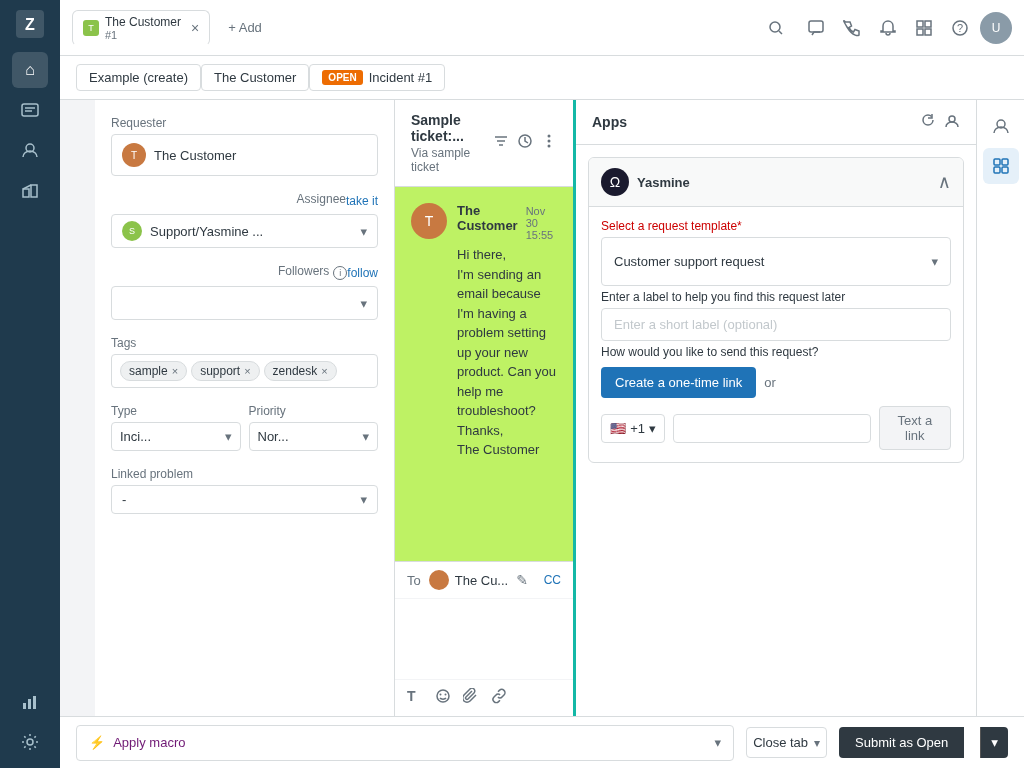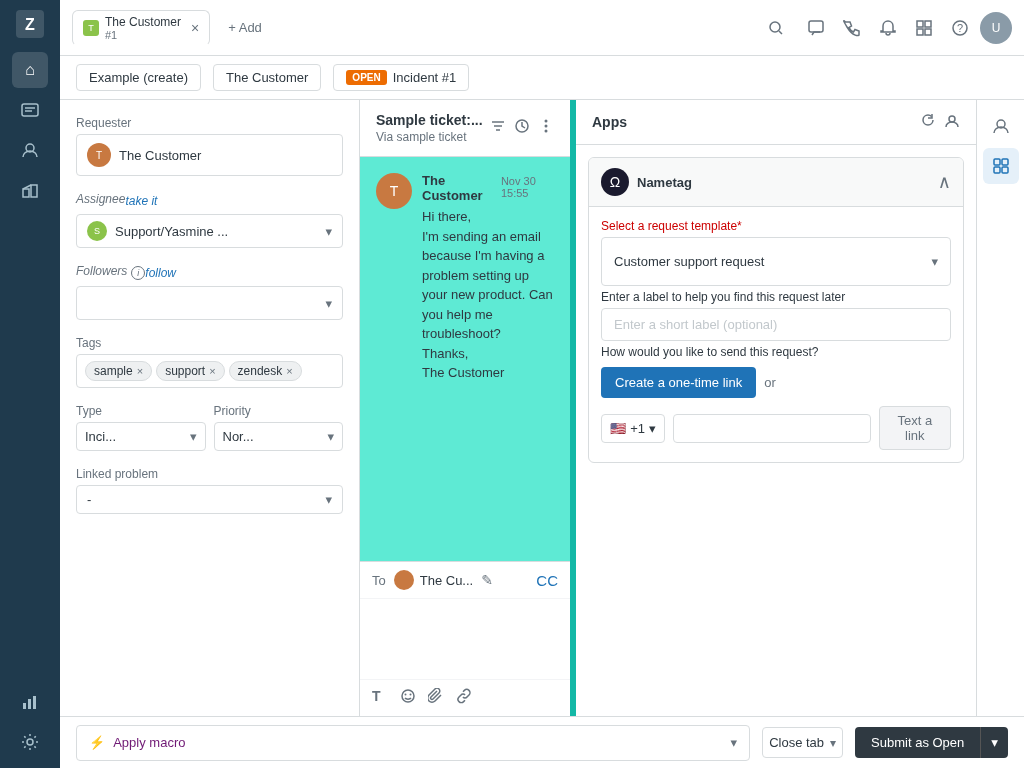--- a/index.html
+++ b/index.html
@@ -27,67 +27,67 @@
     .tab-add { display: flex; align-items: center; gap: 4px; padding: 6px 10px; color: #68737d; cursor: pointer; font-size: 13px; }
     .top-bar-spacer { flex: 1; }
     .top-bar-search { width: 32px; height: 32px; display: flex; align-items: center; justify-content: center; color: #68737d; cursor: pointer; }
     .conversations-btn { display: flex; align-items: center; gap: 6px; background: #eef0f1; border: 1px solid #d8dcde; border-radius: 20px; padding: 5px 12px; font-size: 13px; cursor: pointer; }
     .conv-badge { background: #68737d; color: white; border-radius: 10px; padding: 1px 6px; font-size: 11px; }
     .top-bar-icons { display: flex; align-items: center; gap: 4px; }
     .tb-icon { width: 32px; height: 32px; display: flex; align-items: center; justify-content: center; color: #68737d; cursor: pointer; border-radius: 50%; }
     .avatar { width: 32px; height: 32px; border-radius: 50%; background: #c2c8cc; display: flex; align-items: center; justify-content: center; font-size: 12px; color: #fff; cursor: pointer; }
 
     
-    .breadcrumb { height: 44px; background: #fff; border-bottom: 1px solid #d8dcde; display: flex; align-items: center; padding: 0 16px; gap: 12px; }
+    .breadcrumb { height: 44px; background: #fff; border-bottom: 1px solid #d8dcde; display: flex; align-items: center; padding: 0 16px; gap: 0; }
     .bread-item { padding: 5px 12px; border-radius: 4px; border: 1px solid #d8dcde; font-size: 13px; cursor: pointer; background: #fff; }
     .open-badge { background: #ed6c02; color: white; font-size: 10px; padding: 2px 6px; border-radius: 3px; font-weight: 600; }
 
     
-    .content-area { display: flex; flex: 1; overflow: hidden; }
+    .content-area { display: flex; flex: 1; overflow: hidden; margin-left: 35px; }
 
     
     .left-panel { width: 300px; background: #fff; border-right: 1px solid #d8dcde; overflow-y: auto; padding: 16px; display: flex; flex-direction: column; gap: 16px; }
     .field-label { font-size: 12px; color: #68737d; margin-bottom: 4px; }
-    .field-label-row { display: flex; justify-content: flex-start; align-items: center; margin-bottom: 4px; font-style: italic; }
+    .field-label-row { display: flex; justify-content: flex-end; align-items: center; margin-bottom: 4px; }
     .field-link { font-size: 12px; color: #1f73b7; cursor: pointer; }
     .requester-box { border: 1px solid #d8dcde; border-radius: 4px; padding: 8px 10px; display: flex; align-items: center; gap: 8px; background: #fff; }
     .req-avatar { width: 24px; height: 24px; border-radius: 50%; background: #c87941; display: flex; align-items: center; justify-content: center; font-size: 10px; color: white; }
     .assignee-box { border: 1px solid #d8dcde; border-radius: 4px; padding: 6px 10px; display: flex; align-items: center; gap: 8px; background: #fff; cursor: pointer; }
     .assignee-icon { width: 20px; height: 20px; border-radius: 50%; background: #8bc34a; display: flex; align-items: center; justify-content: center; font-size: 9px; color: white; }
     .select-arrow { margin-left: auto; color: #68737d; }
     .followers-box { border: 1px solid #d8dcde; border-radius: 4px; padding: 6px 10px; display: flex; align-items: center; background: #fff; cursor: pointer; min-height: 34px; }
     .tags-box { border: 1px solid #d8dcde; border-radius: 4px; padding: 6px 8px; display: flex; flex-wrap: wrap; gap: 4px; min-height: 34px; }
     .tag { background: #eef0f1; border: 1px solid #d8dcde; border-radius: 12px; padding: 2px 8px; font-size: 12px; display: flex; align-items: center; gap: 4px; }
     .tag-x { cursor: pointer; color: #68737d; font-size: 11px; }
     .type-priority { display: flex; gap: 8px; }
     .field-select { flex: 1; border: 1px solid #d8dcde; border-radius: 4px; padding: 6px 8px; display: flex; align-items: center; background: #fff; cursor: pointer; }
     .linked-box { border: 1px solid #d8dcde; border-radius: 4px; padding: 6px 10px; display: flex; align-items: center; background: #fff; cursor: pointer; }
 
     
-    .middle-panel { flex: 1; background: #5eead4; display: flex; flex-direction: column; border-right: 6px solid #14b8a6; }
+    .middle-panel { flex: 1; background: #bef264; display: flex; flex-direction: column; border-right: 3px solid #14b8a6; }
     .ticket-header { padding: 12px 16px; border-bottom: 1px solid #d8dcde; background: #fff; display: flex; align-items: center; justify-content: space-between; }
     .ticket-title { font-size: 14px; font-weight: 600; color: #2f3941; }
     .ticket-sub { font-size: 12px; color: #68737d; margin-top: 2px; }
     .ticket-header-icons { display: flex; gap: 8px; align-items: center; }
     .th-icon { color: #68737d; cursor: pointer; font-size: 16px; }
     .messages-area { flex: 1; overflow-y: auto; padding: 16px; }
     .message-item { display: flex; gap: 10px; margin-bottom: 16px; }
     .msg-avatar { width: 36px; height: 36px; border-radius: 50%; background: #c87941; flex-shrink: 0; overflow: hidden; display: flex; align-items: center; justify-content: center; color: white; font-size: 14px; }
     .msg-content { flex: 1; }
     .msg-header { display: flex; align-items: baseline; gap: 8px; margin-bottom: 4px; }
     .msg-name { font-weight: 600; font-size: 13px; }
     .msg-time { font-size: 11px; color: #68737d; }
     .msg-body { font-size: 13px; line-height: 1.5; color: #2f3941; }
     .compose-area { border-top: 1px solid #d8dcde; background: #fff; }
     .compose-to { padding: 8px 12px; border-bottom: 1px solid #f3f4f6; display: flex; align-items: center; gap: 8px; font-size: 13px; }
     .to-label { color: #68737d; }
     .to-recipient { display: flex; align-items: center; gap: 6px; justify-content: flex-end; }
     .to-avatar { width: 20px; height: 20px; border-radius: 50%; background: #c87941; }
     .to-edit { color: #68737d; cursor: pointer; font-size: 14px; }
-    .cc-btn { color: #1f73b7; cursor: pointer; font-size: 15px; margin-left: auto; }
+    .cc-btn { color: #1f73b7; cursor: pointer; font-size: 12px; margin-left: auto; }
     .compose-body { height: 80px; padding: 8px 12px; }
     .compose-toolbar { padding: 8px 12px; border-top: 1px solid #f3f4f6; display: flex; gap: 12px; align-items: center; }
     .compose-icon { color: #68737d; cursor: pointer; font-size: 16px; }
 
     
     .right-panel { width: 400px; background: #fff; display: flex; flex-direction: column; }
     .apps-header { padding: 12px 16px; border-bottom: 1px solid #d8dcde; display: flex; align-items: center; justify-content: space-between; }
     .apps-title { font-size: 14px; font-weight: 600; }
     .apps-refresh { color: #68737d; cursor: pointer; font-size: 16px; }
     .apps-user-icon { color: #68737d; cursor: pointer; }
@@ -118,21 +118,21 @@
     
     .bottom-bar { height: 52px; background: #fff; border-top: 1px solid #d8dcde; display: flex; align-items: center; padding: 0 16px; gap: 12px; }
     .macro-area { flex: 1; display: flex; align-items: center; border: 1px solid #d8dcde; border-radius: 4px; padding: 0 12px; height: 36px; cursor: pointer; }
     .macro-icon { color: #f6ab2f; margin-right: 8px; }
     .macro-text { font-size: 13px; color: #701a75; flex: 1; }
     .macro-arrow { color: #68737d; }
     .close-tab-btn { border: 1px solid #d8dcde; border-radius: 4px; padding: 7px 6px; font-size: 13px; cursor: pointer; background: #fff; display: flex; align-items: center; gap: 6px; }
     .close-arrow { color: #68737d; font-size: 12px; }
     .submit-btn { background: #2f3941; color: white; border: none; border-radius: 4px 0 0 4px; padding: 8px 16px; font-size: 13px; cursor: pointer; font-weight: 500; }
     .submit-arrow { background: #2f3941; color: white; border: none; border-left: 1px solid #555; border-radius: 0 4px 4px 0; padding: 8px 10px; cursor: pointer; }
-    .submit-group { display: flex; }
+    .submit-group { display: flex; gap: 16px; }
 
     .info-icon { width: 14px; height: 14px; border-radius: 50%; border: 1px solid #68737d; display: inline-flex; align-items: center; justify-content: center; font-size: 9px; color: #68737d; margin-left: 4px; }
   </style>
 </head>
 <body>
 
 <div class="app-shell">
 
   <div class="left-nav">
     <div class="nav-logo">
@@ -427,21 +427,21 @@
                 <path d="M2 14c0-2.8 2.7-5 6-5s6 2.2 6 5" stroke="#68737d" stroke-width="1.5"></path>
               </svg>
             </span>
           </div>
         </div>
 
         <div class="nametag-section">
           <div class="nametag-header">
             <div class="nametag-title-area">
               <div class="nametag-logo">Ω</div>
-              <span class="nametag-title">Nametag</span>
+              <span class="nametag-title">Yasmine</span>
             </div>
             <span class="nametag-collapse">∧</span>
           </div>
           <div class="nametag-body">
 
             <div>
               <div class="form-label">
                 <span>Select a request template</span><span style="color:#cc0000;">*</span>
               </div>
               <div class="template-select">

